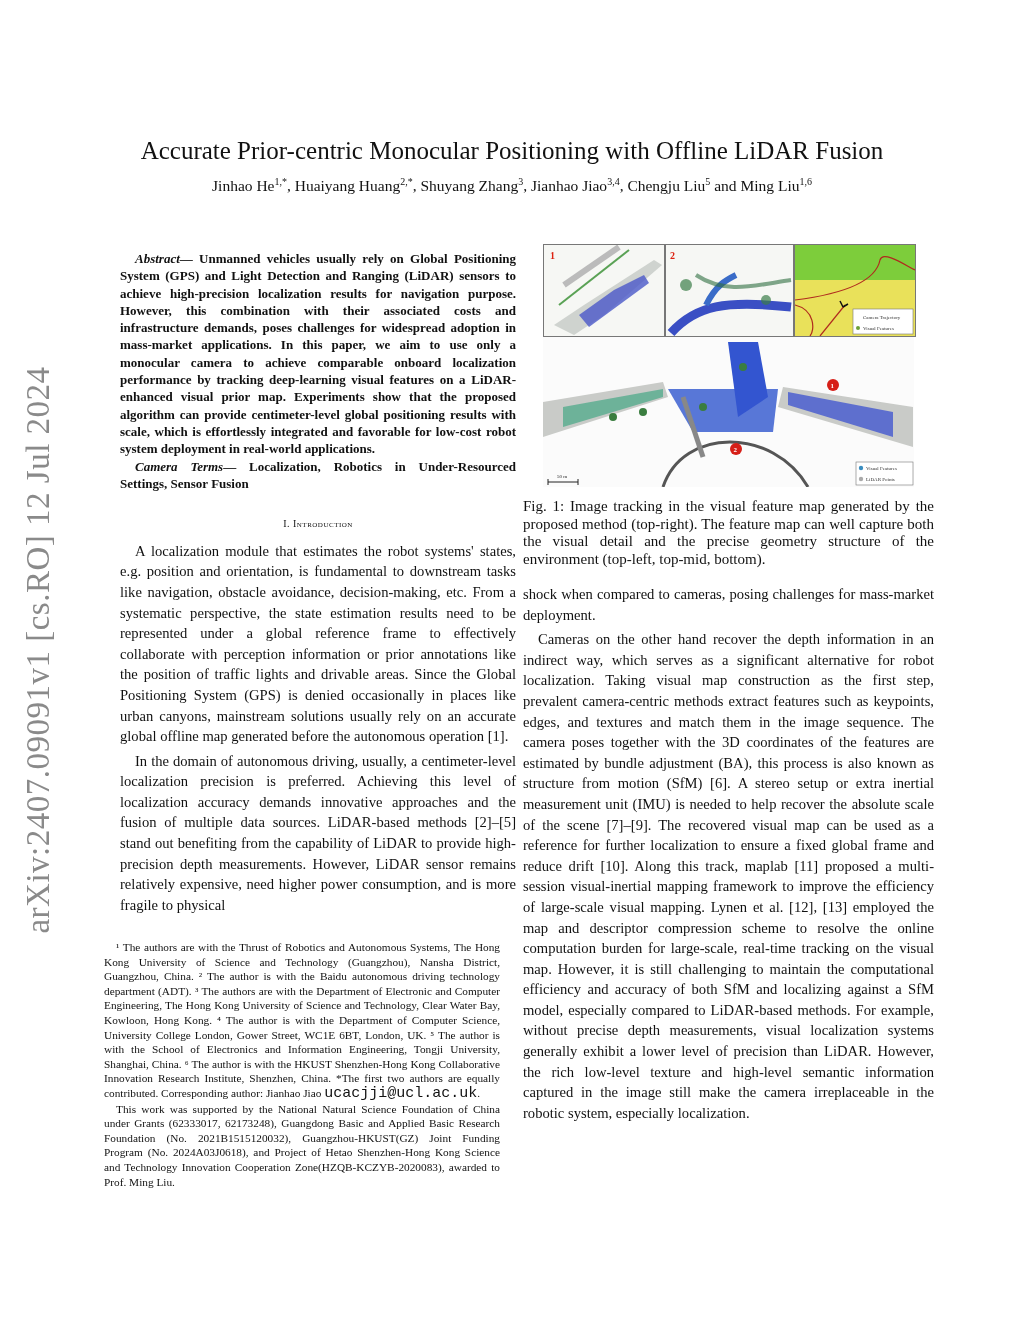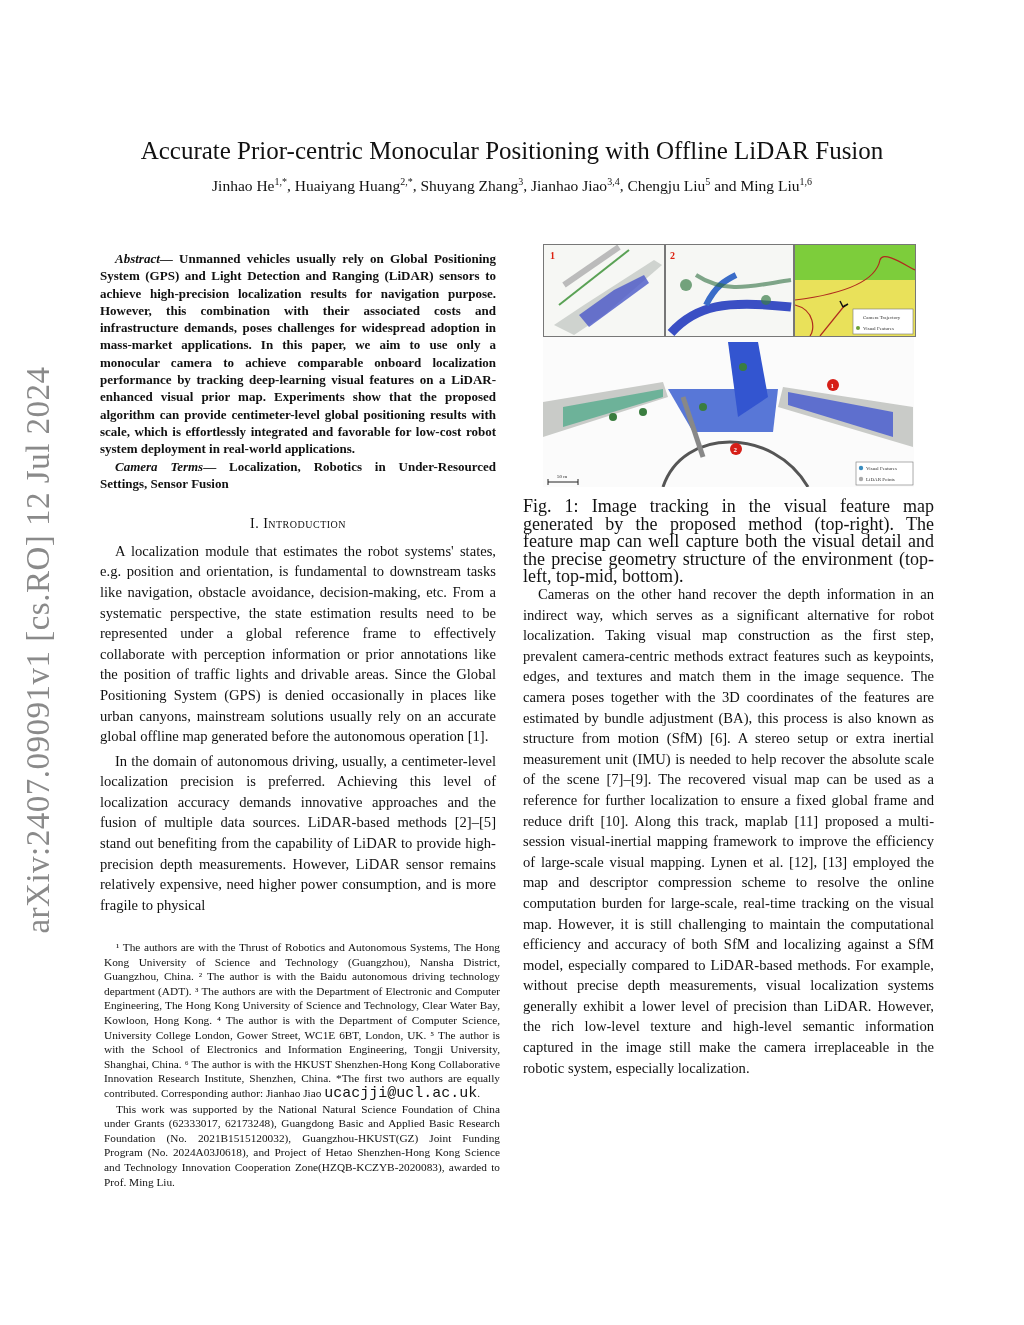--- a/index.html
+++ b/index.html
@@ -8,34 +8,34 @@
   .arxiv { position:absolute; left:18px; top:950px; width:600px; height:40px;
            transform-origin:0 0; transform:rotate(-90deg);
            font-size:33px; color:#8a8a8a; letter-spacing:0.5px; white-space:nowrap;
            text-align:center; line-height:40px; }
   .title { position:absolute; left:0; top:118px; width:1024px; text-align:center;
            font-size:25px; color:#111;margin-top:19px; }
   .authors { position:absolute; left:0; top:176px; width:1024px; text-align:center;
              font-size:15.5px; }
   .authors sup { font-size:10px; }
   .col { position:absolute; font-size:14.6px; line-height:20.6px; text-align:justify; }
-  .left { left:100px; top:250px; width:396px; }
+  .left { left:120px; top:250px; width:396px; }
   .right { left:523px; width:411px; }
   .abstract { font-weight:bold; font-size:13px; line-height:17.3px; text-align:justify; }
   .abstract i { font-weight:bold; }
-  .sec { text-align:center; font-size:14px; margin:22px 0 6px; letter-spacing:0.5px; }
+  .sec { text-align:center; font-size:10px; margin:22px 0 6px; letter-spacing:0.5px; }
   p { margin:0 0 4px; text-indent:15px; }
   p.noind { text-indent:0; }
   .footnotes { position:absolute; left:104px; top:940px; width:396px;
                font-size:11.3px; line-height:14.6px; text-align:justify; }
   .footnotes p { margin:0; text-indent:12px; }
   .mono { font-family:"Liberation Mono", "DejaVu Sans Mono", monospace; font-size:15px; }
   .fig { position:absolute; left:543px; top:244px; width:384px; height:245px; }
   .caption { position:absolute; left:523px; top:498px; width:411px;
-             font-size:18px; line-height:17.5px; text-align:justify; }
+             font-size:15px; line-height:17.5px; text-align:justify; }
   .panel { position:absolute; border:1px solid #777; background:#f4f5f1; overflow:hidden; }
 </style>
 </head>
 <body>
 
 <div class="arxiv">arXiv:2407.09091v1  [cs.RO]  12 Jul 2024</div>
 
 <div class="title">Accurate Prior-centric Monocular Positioning with Offline LiDAR Fusion</div>
 
 <div class="authors" id="authors"><span>Jinhao He</span><sup>1,*</sup>, <span>Huaiyang Huang</span><sup>2,*</sup>, <span>Shuyang Zhang</span><sup>3</sup>, <span>Jianhao Jiao</span><sup>3,4</sup>, <span>Chengju Liu</span><sup>5</sup> and <span>Ming Liu</span><sup>1,6</sup></div>
@@ -124,14 +124,15 @@
       <line x1="5" y1="142" x2="5" y2="148" stroke="#222"></line>
         <line x1="35" y1="142" x2="35" y2="148" stroke="#222"></line>
       <text x="14" y="141" font-size="5" fill="#222">50 m</text>
     </svg>
   </div>
 </div>
 
 <div class="caption">Fig. 1: Image tracking in the visual feature map generated by the proposed method (top-right). The feature map can well capture both the visual detail and the precise geometry structure of the environment (top-left, top-mid, bottom).</div>
 
 <div class="col right" style="top:584px">
+  <p class="noind">shock when compared to cameras, posing challenges for mass-market deployment.</p>
   <p>Cameras on the other hand recover the depth information in an indirect way, which serves as a significant alternative for robot localization. Taking visual map construction as the first step, prevalent camera-centric methods extract features such as keypoints, edges, and textures and match them in the image sequence. The camera poses together with the 3D coordinates of the features are estimated by bundle adjustment (BA), this process is also known as structure from motion (SfM) [6]. A stereo setup or extra inertial measurement unit (IMU) is needed to help recover the absolute scale of the scene [7]–[9]. The recovered visual map can be used as a reference for further localization to ensure a fixed global frame and reduce drift [10]. Along this track, maplab [11] proposed a multi-session visual-inertial mapping framework to improve the efficiency of large-scale visual mapping. Lynen et al. [12], [13] employed the map and descriptor compression scheme to resolve the online computation burden for large-scale, real-time tracking on the visual map. However, it is still challenging to maintain the computational efficiency and accuracy of both SfM and localizing against a SfM model, especially compared to LiDAR-based methods. For example, without precise depth measurements, visual localization systems generally exhibit a lower level of precision than LiDAR. However, the rich low-level texture and high-level semantic information captured in the image still make the camera irreplaceable in the robotic system, especially localization.</p>
 </div>
 
 </body></html>

